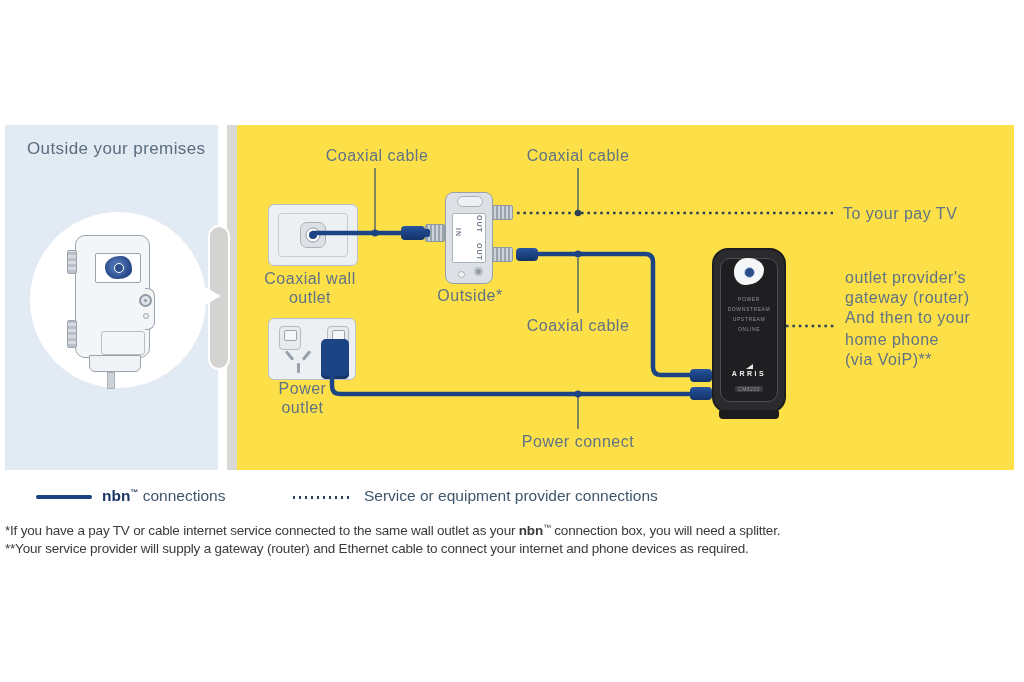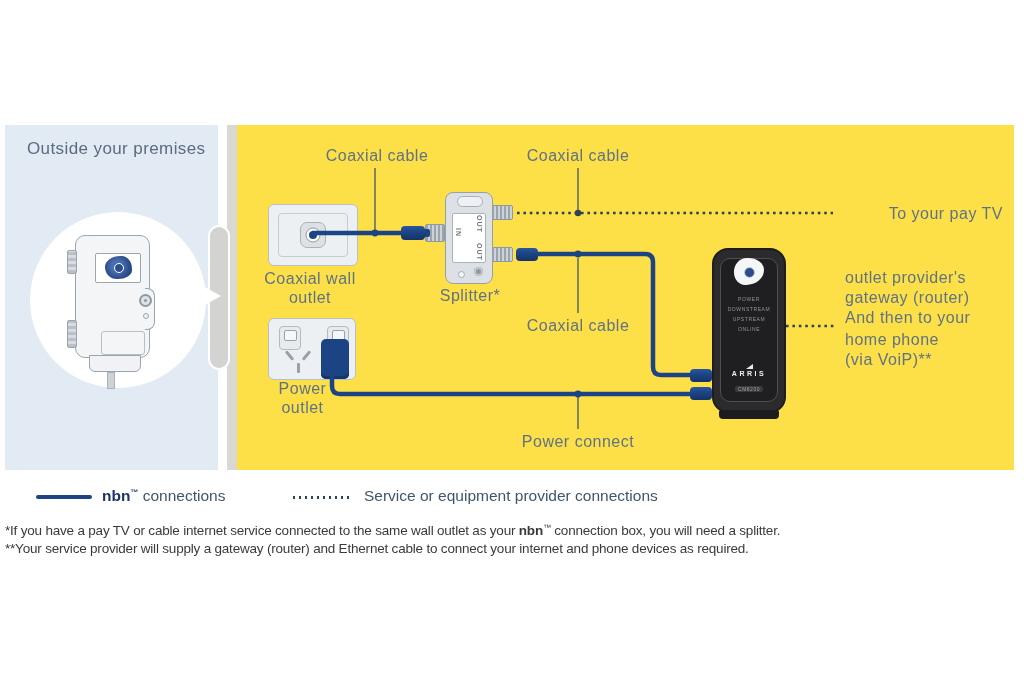--- a/index.html
+++ b/index.html
@@ -134,21 +134,21 @@
   
   .lbl { position:absolute; font-size:16px; color:#5f7286; letter-spacing:.5px; text-align:center;
          line-height:19px; z-index:4; }
   .lbl-coax1 { left:297px; top:21px; width:150px; }
   .lbl-coax2 { left:498px; top:21px; width:150px; }
   .lbl-coax3 { left:498px; top:191px; width:150px; }
   .lbl-wallout { left:245px; top:144px; width:120px; }
   .lbl-splitter { left:405px; top:161px; width:120px; }
   .lbl-powerout { left:240px; top:254px; width:115px; }
   .lbl-poweradapter { left:498px; top:307px; width:150px; }
-  .lbl-paytv { left:838px; top:79px; width:160px; text-align:right; }
+  .lbl-paytv { left:838px; top:79px; width:160px; text-align:left; }
   .lbl-nbnbox { left:656px; top:307px; width:190px; }
   .gateway-block { left:840px; top:143px; width:178px; text-align:left; line-height:20px; }
   .gateway-block div:nth-child(4) { margin-top:2px; }
   .brand-nbn { font-weight:bold; color:#1b3566; }
   sup.tm { font-size:8px; vertical-align:super; line-height:0; }
 
   
   .legend { position:absolute; left:0; top:484px; width:1024px; height:26px;margin-left:28px; }
   .legend-solid { position:absolute; left:8px; top:11px; width:56px; height:4px; background:#1c4484; border-radius:2px; }
   .legend-nbn { position:absolute; left:74px; top:3px; font-size:15.5px; color:#3e566c; }
@@ -266,21 +266,21 @@
     <div class="fconn c3"></div>
     <div class="fconn c4"></div>
 
     <div class="lbl lbl-coax1">Coaxial cable</div>
     <div class="lbl lbl-coax2">Coaxial cable</div>
     <div class="lbl lbl-coax3">Coaxial cable</div>
     <div class="lbl lbl-wallout">
       <div>Coaxial wall</div>
       <div>outlet</div>
     </div>
-    <div class="lbl lbl-splitter">Splitter*</div>
+    <div class="lbl lbl-splitter">Outside*</div>
     <div class="lbl lbl-powerout">
       <div>Power</div>
       <div>outlet</div>
     </div>
     <div class="lbl lbl-poweradapter">Power connect</div>
     <div class="lbl lbl-paytv">To your pay TV</div>
     <div class="lbl gateway-block">
       <div>outlet provider's</div>
       <div>gateway (router)</div>
       <div>And then to your</div>

